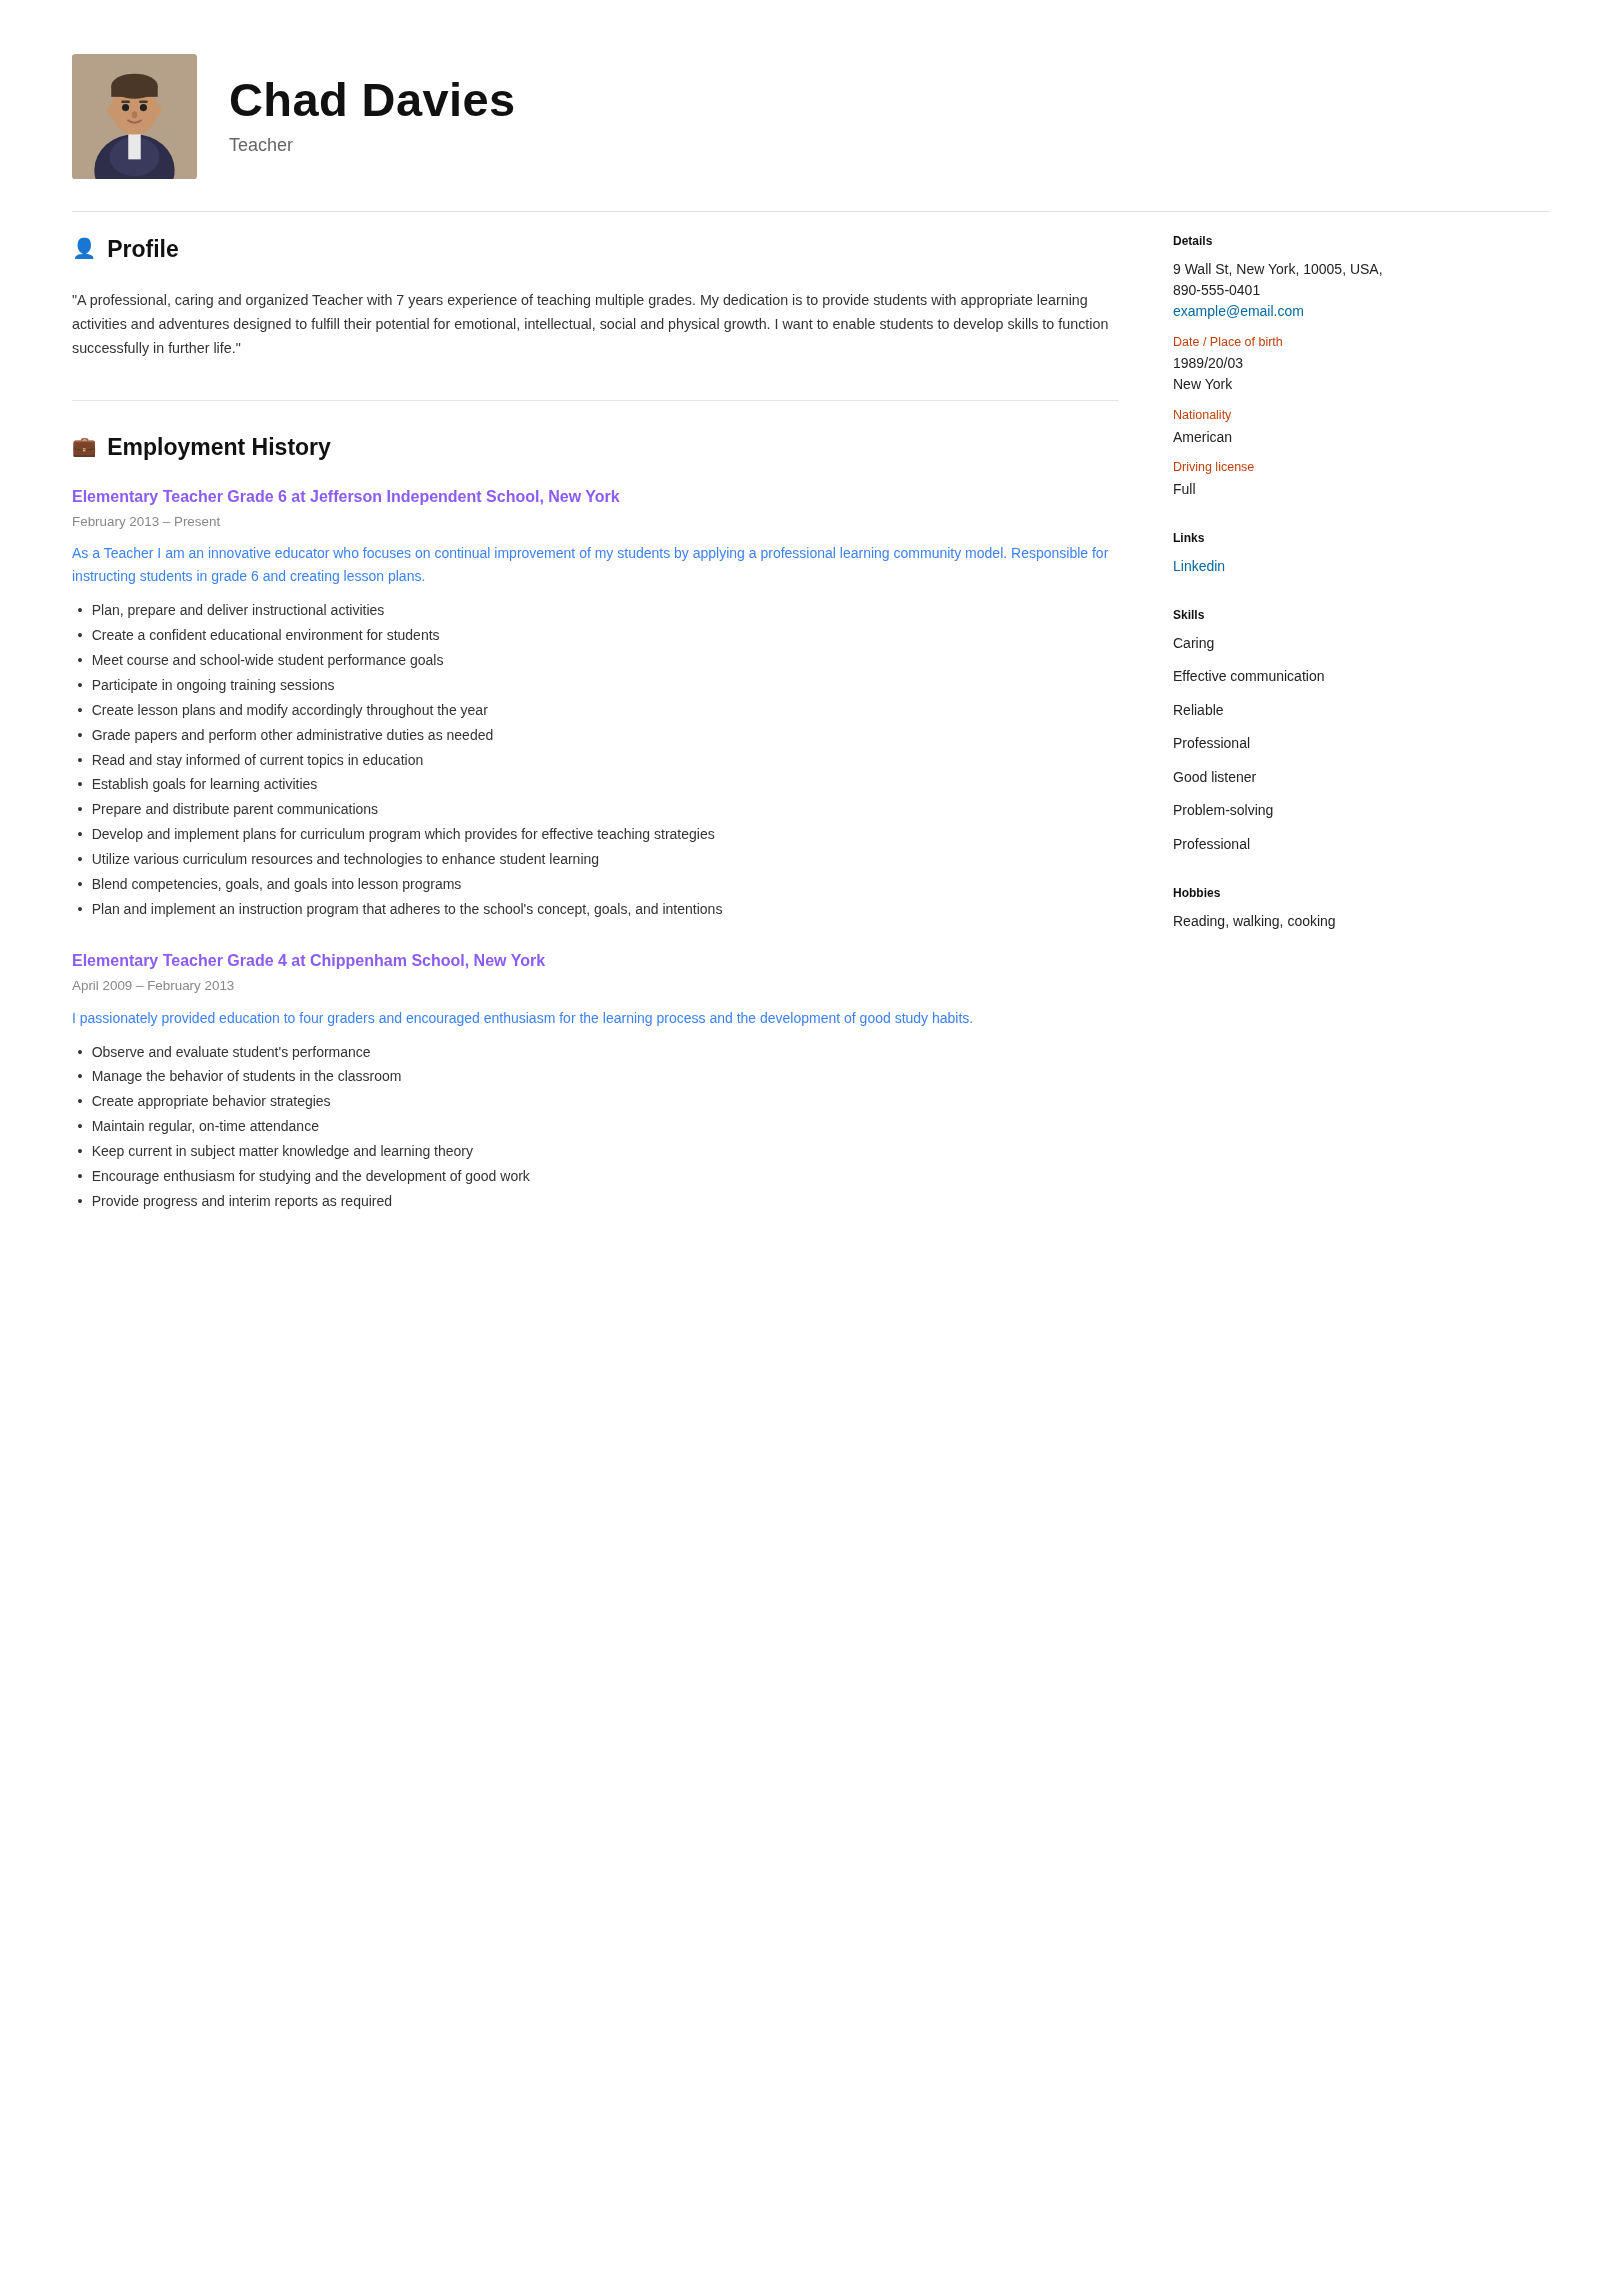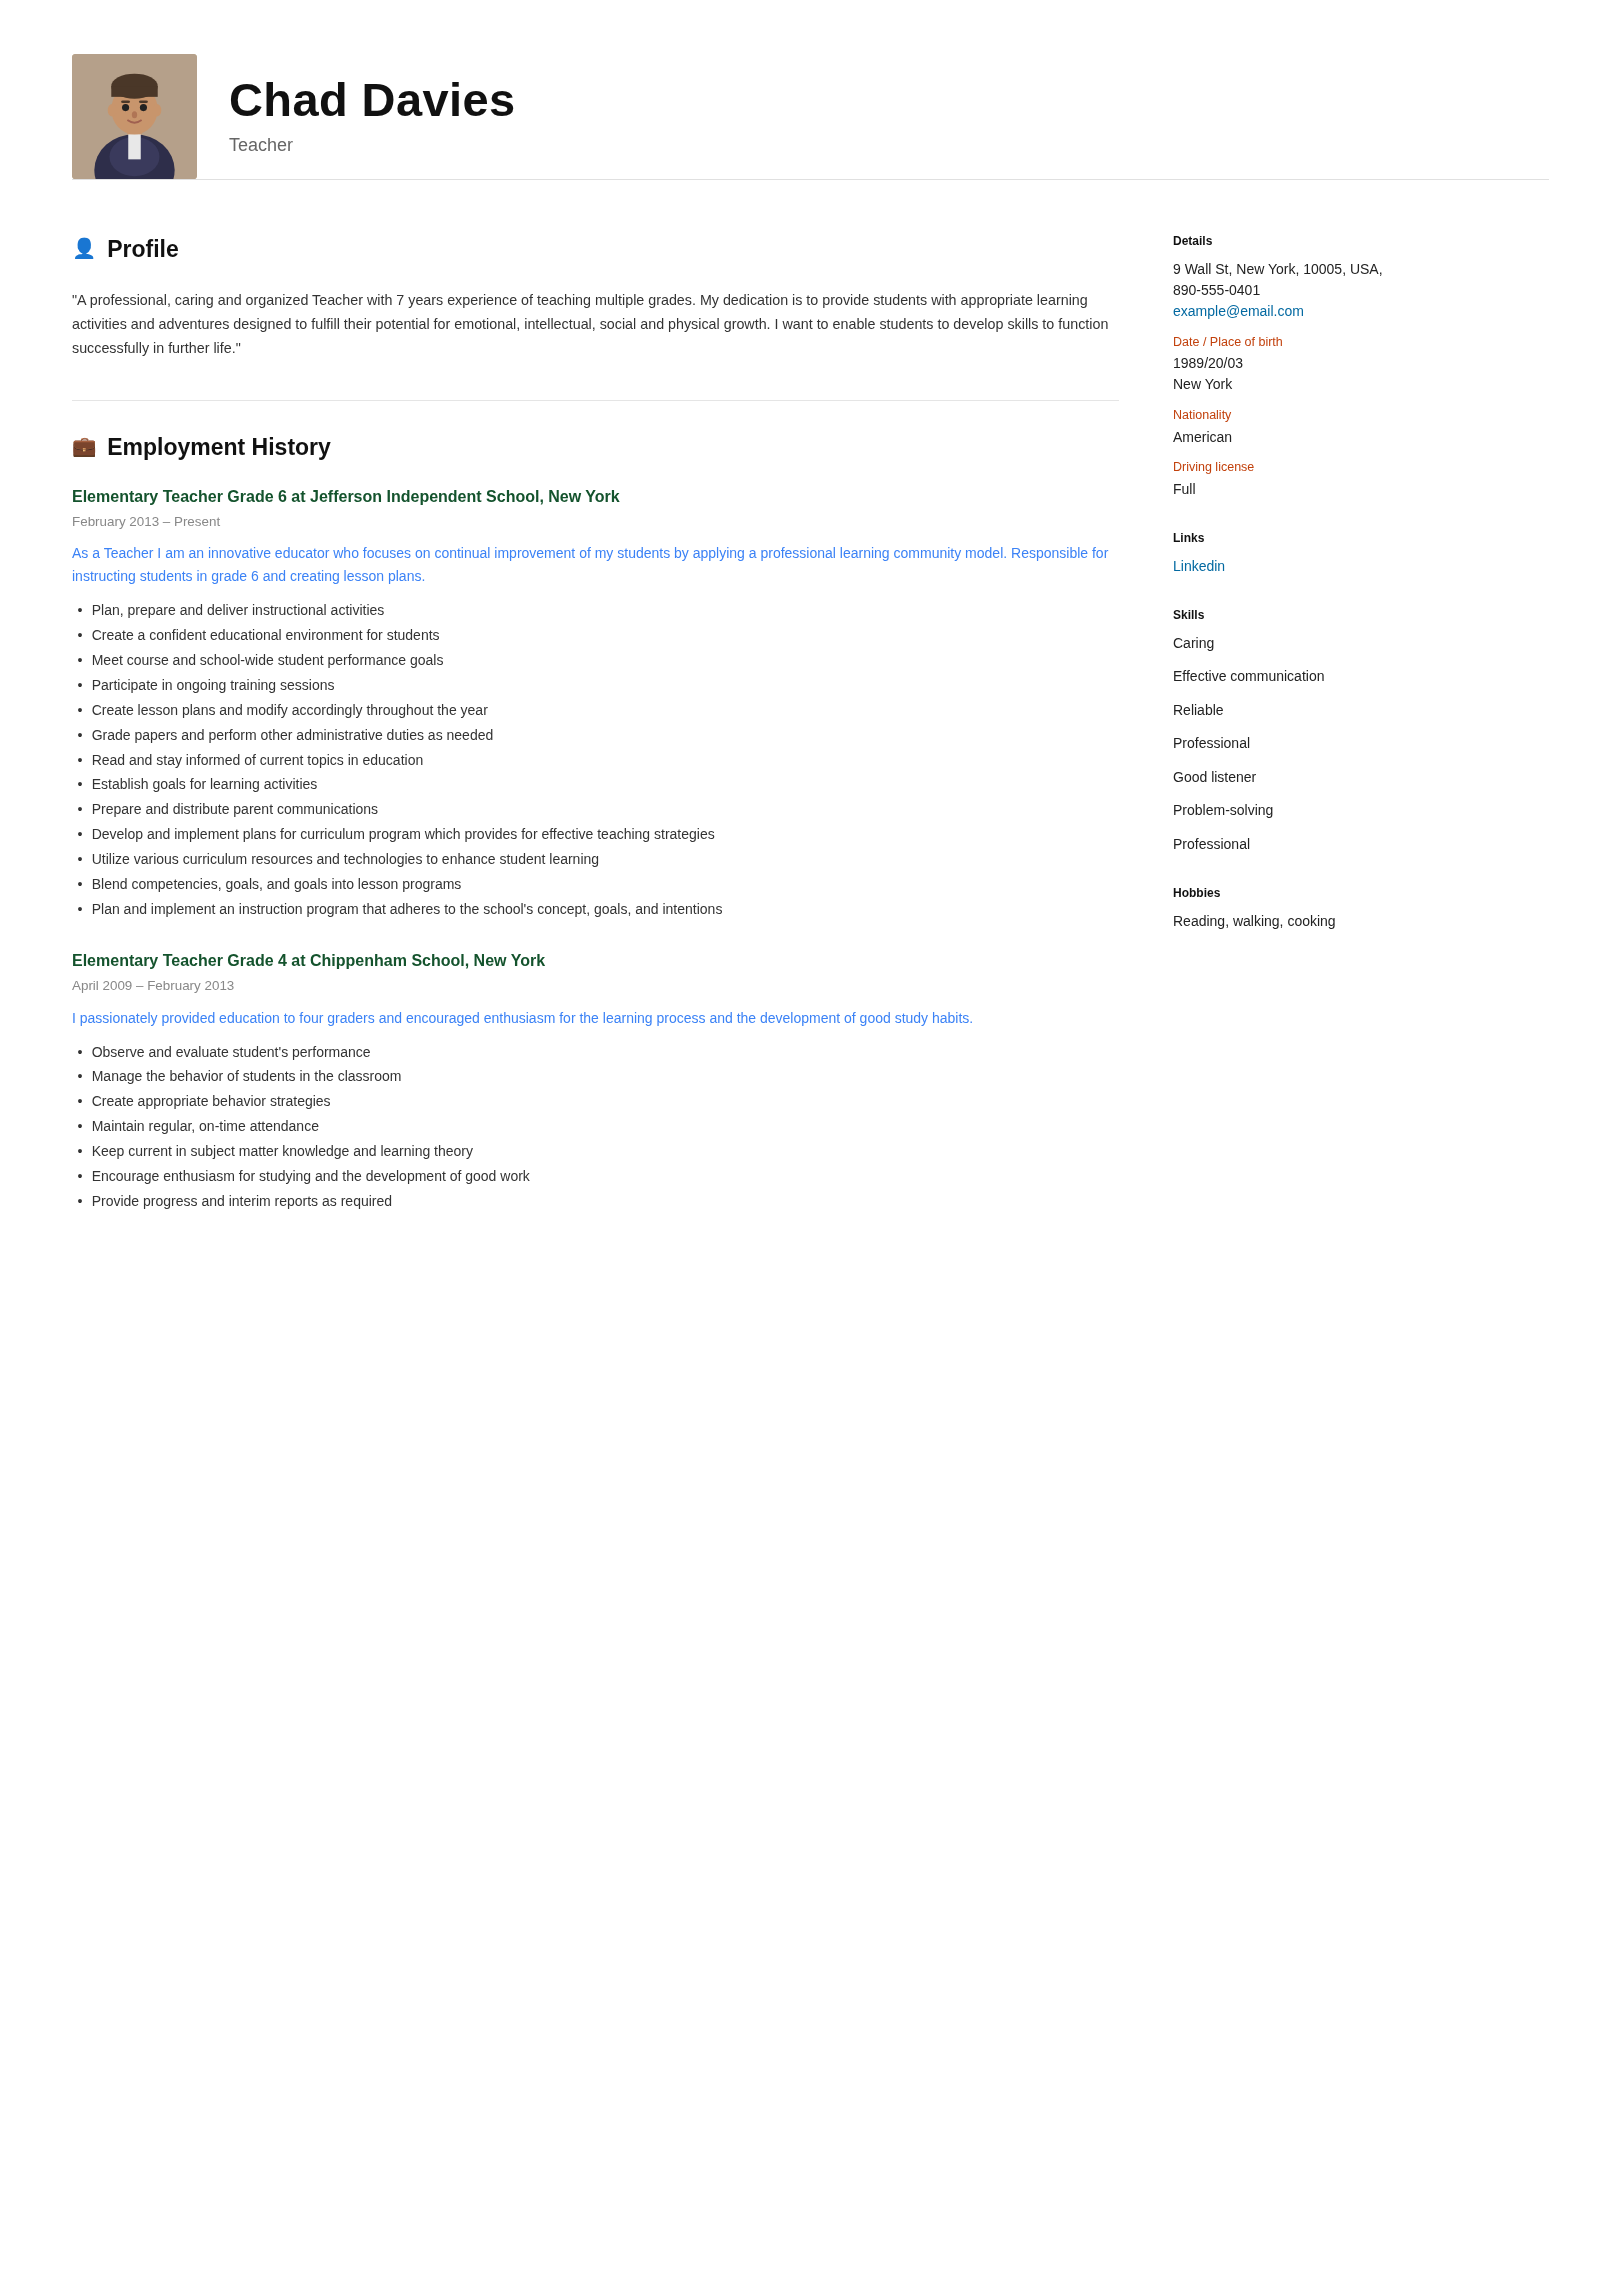--- a/index.html
+++ b/index.html
@@ -16,22 +16,23 @@
       background: #fff;
       display: flex;
       flex-direction: column;
       padding: 54px 72px 72px 72px;
     }
     
     .header {
       display: flex;
       align-items: center;
       gap: 32px;
+      padding-bottom: 32px;
       border-bottom: 1.8px solid #e0e0e0;
-      margin-bottom: 52px;
+      margin-bottom: 20px;
     }
     .avatar {
       width: 125px;
       height: 125px;
       border-radius: 3.6px;
       background: #c9b99a;
       overflow: hidden;
       flex-shrink: 0;
       display: flex;
       align-items: flex-end;
@@ -90,21 +91,21 @@
       color: #333;
       line-height: 1.7;
     }
     
     .job {
       margin-bottom: 29px;
     }
     .job-title {
       font-size: 16px;
       font-weight: 800;
-      color: #14532d;
+      color: #8b5cf6;
       margin-bottom: 3.6px;
       line-height: 1.4;
     }
     .job-dates {
       font-size: 13.4px;
       color: #888;
       margin-bottom: 10.7px;
     }
     .job-desc {
       font-size: 14px;

